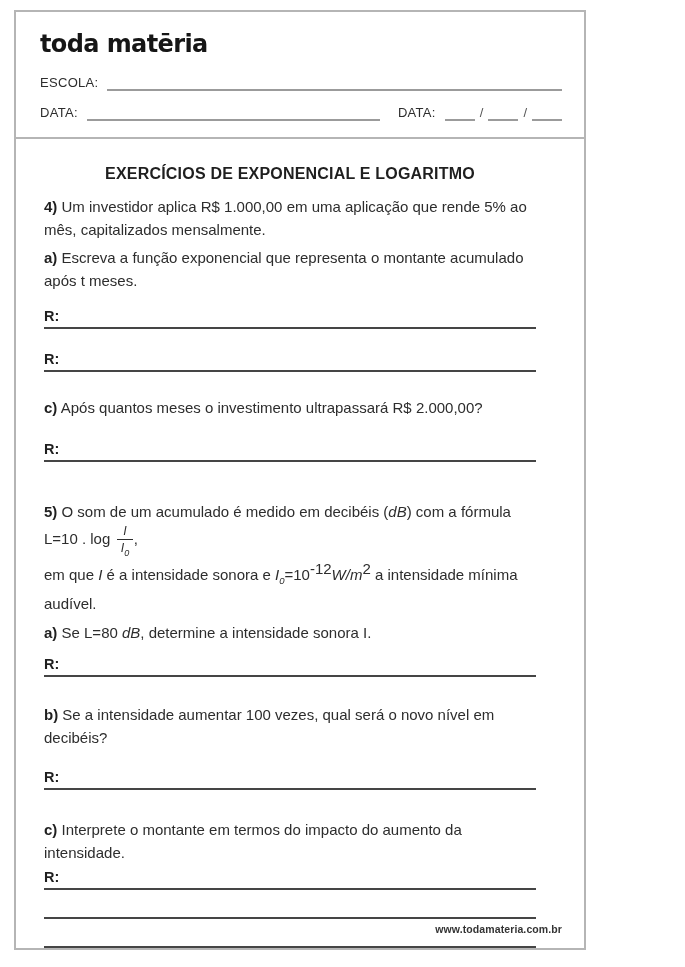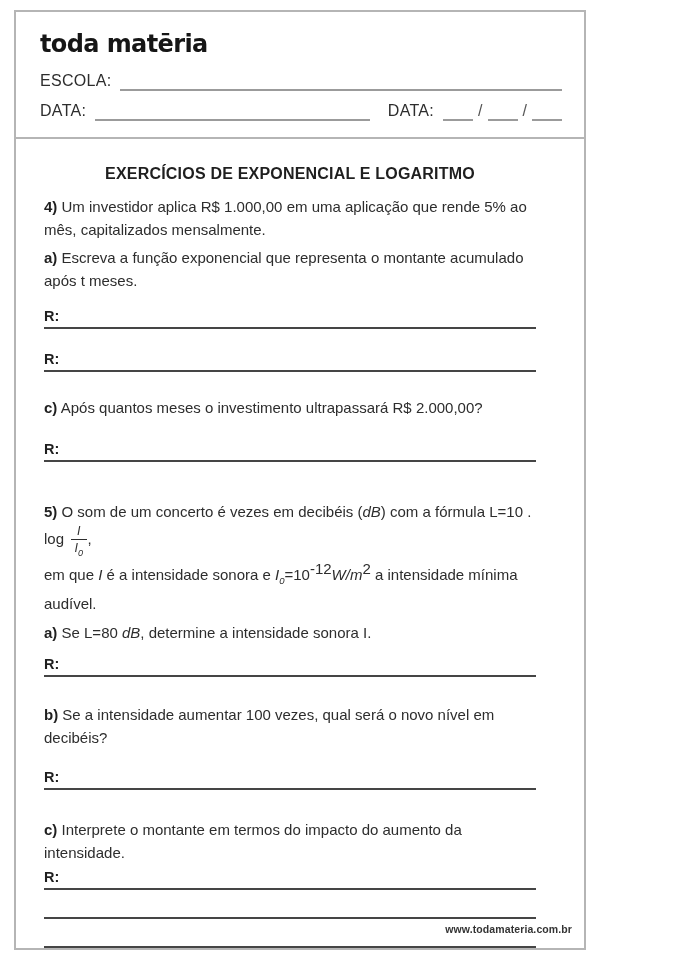--- a/index.html
+++ b/index.html
@@ -16,21 +16,21 @@
     background:#ffffff;
     border:2px solid #b5b5b5;
   }
   
   .header { padding:18px 22px 0 24px; }
   .logo {
     font-family:"DejaVu Sans", sans-serif;
     font-weight:bold; font-size:24px; color:#161616;
     letter-spacing:-0.6px; line-height:28px;
   }
-  .field-row { display:flex; align-items:flex-end; margin-top:14px; font-size:16px; color:#2d2d2d; }
+  .field-row { display:flex; align-items:flex-end; margin-top:14px; font-size:13px; color:#2d2d2d; }
   .field-row.nome { margin-top:11px; }
   .field-label { white-space:nowrap; padding-bottom:1px; letter-spacing:0.3px; }
   .field-line { flex:1; border-bottom:2px solid #9b9b9b; height:19px; margin-left:9px; }
   .date-group { display:flex; align-items:flex-end; margin-left:18px; }
   .date-blank { width:30px; border-bottom:2px solid #9b9b9b; height:19px; }
   .date-slash { margin:0 5px; padding-bottom:1px; color:#555; }
   
   .content {
     position:absolute; left:0; top:125px; right:0; bottom:0;
     border-top:2px solid #b5b5b5;
@@ -70,21 +70,21 @@
     margin-left:7px; margin-right:1px; position:relative; top:1px;
   }
   .frac .num { display:block; border-bottom:1.5px solid #2d2d2d; padding:0 6px 1px; }
   .frac .den { display:block; padding-top:1px; }
   .frac sub, .smallsub { font-size:9px; vertical-align:sub; font-style:italic; }
   sup.exp { font-size:15px; vertical-align:super; }
   sub.sb  { font-size:9.5px; vertical-align:sub; font-style:italic; }
   i { font-style:italic; }
   
   .footer {
-    position:absolute; right:12px; bottom:13px;
+    position:absolute; right:22px; bottom:13px;
     font-size:10.5px; font-weight:bold; color:#333333; letter-spacing:0.1px;
   }
 </style>
 </head>
 <body>
 
 <div class="page">
 
   <div class="header">
     <div class="logo">toda matēria</div>
@@ -139,21 +139,21 @@
     </p>
 
     <div class="answer m-r3">
       <div class="r-label">R:</div>
       <div class="rule"></div>
     </div>
 
     <p class="stem q5stem">
       <span class="stem-line">
         <span class="qnum">5)</span>
-        <span>O som de um concerto é vezes em decibéis (</span><i>dB</i><span>) com a fórmula L=10 . log</span><span class="frac"><span class="num">I</span><span class="den"><i>I</i><sub>0</sub></span></span><span>,</span>
+        <span>O som de um acumulado é medido em decibéis (</span><i>dB</i><span>) com a fórmula L=10 . log</span><span class="frac"><span class="num">I</span><span class="den"><i>I</i><sub>0</sub></span></span><span>,</span>
       </span>
       <span class="stem-line">
         <span>em que </span><i>I</i><span> é a intensidade sonora e </span><i>I</i><sub class="sb">0</sub><span>=10</span><sup class="exp">-12</sup><i>W/m</i><sup class="exp">2</sup><span> a intensidade mínima audível.</span>
       </span>
     </p>
 
     <p class="part p-a5">
       <span class="plabel">a)</span>
       <span>Se L=80 </span><i>dB</i><span>, determine a intensidade sonora I.</span>
     </p>

